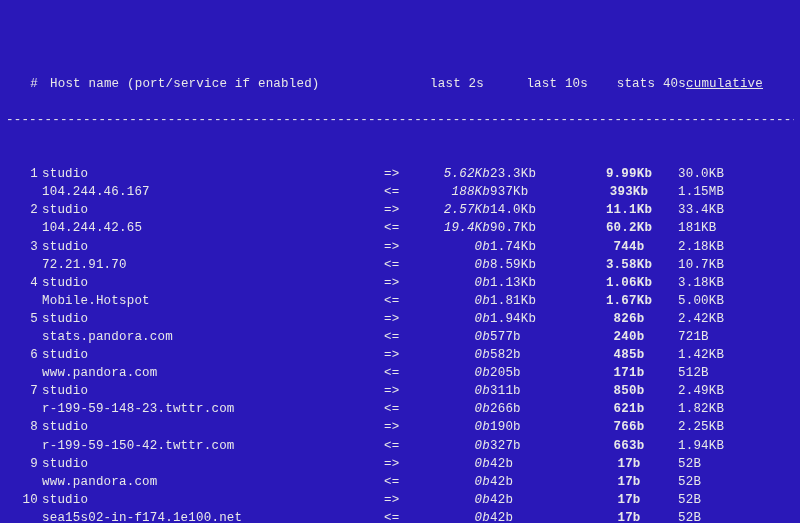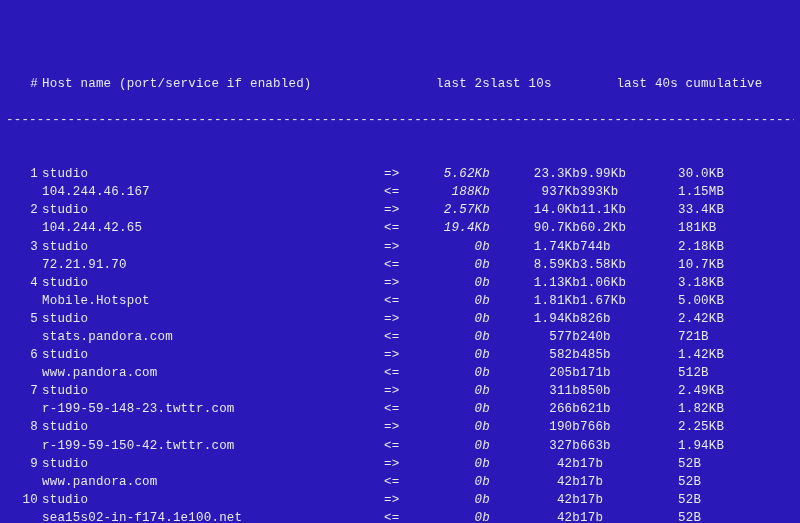--- a/index.html
+++ b/index.html
@@ -16,37 +16,37 @@
       white-space: pre;
       letter-spacing: 0.2px;
     }
     .sep, .sep2 { color: #e8e8e8; overflow: hidden; }
     .header { overflow: hidden; }
     .row { display: flex; }
     .c-idx   { display: inline-block; width: 32px; text-align: right; }
     .c-host  { display: inline-block; width: 346px; padding-left: 4px; overflow: hidden; }
     .c-arrow { display: inline-block; width: 24px; text-align: left; }
     .c-last2 { display: inline-block; width: 82px; text-align: right; font-style: italic; }
-    .c-last10{ display: inline-block; width: 90px; text-align: right; }
-    .c-last40{ display: inline-block; width: 98px; text-align: left; }
+    .c-last10{ display: inline-block; width: 90px; }
+    .c-last40{ display: inline-block; width: 98px; text-align: center; font-weight: bold; }
     .c-cum   { display: inline-block; width: 92px; text-align: left; }
     .hdr-num { display:inline-block; width:32px; text-align:right; }
-    .hdr-host{ display:inline-block; width:370px; padding-left:4px; }
-    .hdr-l2  { display:inline-block; width:82px; text-align:right; }
-    .hdr-l10 { display:inline-block; width:90px; }
+    .hdr-host{ display:inline-block; width:370px; padding-left:4px;margin-left:8px; }
+    .hdr-l2  { display:inline-block; width:82px; text-align:center; }
+    .hdr-l10 { display:inline-block; width:90px; text-align:right; }
     .hdr-l40 { display:inline-block; width:98px; text-align:right; }
-    .hdr-cum { display:inline-block; width:92px; text-align:center; }
+    .hdr-cum { display:inline-block; width:92px; text-align:left;text-decoration:underline; }
     #rows-container > div { height: 18.1px; }
   </style>
 </head>
 <body>
 
 
 
-<div class="header"><span class="hdr-num">#</span><span class="hdr-host">Host name (port/service if enabled)</span><span class="hdr-l2">last 2s</span><span class="hdr-l10">last 10s</span><span class="hdr-l40">last 40s</span><span class="hdr-cum">cumulative</span></div>
+<div class="header"><span class="hdr-num">#</span><span class="hdr-host">Host name (port/service if enabled)</span><span class="hdr-l2">last 2s</span><span class="hdr-l10">last 10s</span><span class="hdr-l40">stats 40s</span><span class="hdr-cum">cumulative</span></div>
 <div class="sep">--------------------------------------------------------------------------------------------------------</div>
 
 <div id="rows-container"><div class="row"><span class="c-idx">1</span><span class="c-host">studio</span><span class="c-arrow">=&gt;</span><span class="c-last2">5.62Kb</span><span class="c-last10">23.3Kb</span><span class="c-last40">9.99Kb</span><span class="c-cum">30.0KB</span></div><div class="row"><span class="c-idx"></span><span class="c-host">104.244.46.167</span><span class="c-arrow">&lt;=</span><span class="c-last2">188Kb</span><span class="c-last10">937Kb</span><span class="c-last40">393Kb</span><span class="c-cum">1.15MB</span></div><div class="row"><span class="c-idx">2</span><span class="c-host">studio</span><span class="c-arrow">=&gt;</span><span class="c-last2">2.57Kb</span><span class="c-last10">14.0Kb</span><span class="c-last40">11.1Kb</span><span class="c-cum">33.4KB</span></div><div class="row"><span class="c-idx"></span><span class="c-host">104.244.42.65</span><span class="c-arrow">&lt;=</span><span class="c-last2">19.4Kb</span><span class="c-last10">90.7Kb</span><span class="c-last40">60.2Kb</span><span class="c-cum">181KB</span></div><div class="row"><span class="c-idx">3</span><span class="c-host">studio</span><span class="c-arrow">=&gt;</span><span class="c-last2">0b</span><span class="c-last10">1.74Kb</span><span class="c-last40">744b</span><span class="c-cum">2.18KB</span></div><div class="row"><span class="c-idx"></span><span class="c-host">72.21.91.70</span><span class="c-arrow">&lt;=</span><span class="c-last2">0b</span><span class="c-last10">8.59Kb</span><span class="c-last40">3.58Kb</span><span class="c-cum">10.7KB</span></div><div class="row"><span class="c-idx">4</span><span class="c-host">studio</span><span class="c-arrow">=&gt;</span><span class="c-last2">0b</span><span class="c-last10">1.13Kb</span><span class="c-last40">1.06Kb</span><span class="c-cum">3.18KB</span></div><div class="row"><span class="c-idx"></span><span class="c-host">Mobile.Hotspot</span><span class="c-arrow">&lt;=</span><span class="c-last2">0b</span><span class="c-last10">1.81Kb</span><span class="c-last40">1.67Kb</span><span class="c-cum">5.00KB</span></div><div class="row"><span class="c-idx">5</span><span class="c-host">studio</span><span class="c-arrow">=&gt;</span><span class="c-last2">0b</span><span class="c-last10">1.94Kb</span><span class="c-last40">826b</span><span class="c-cum">2.42KB</span></div><div class="row"><span class="c-idx"></span><span class="c-host">stats.pandora.com</span><span class="c-arrow">&lt;=</span><span class="c-last2">0b</span><span class="c-last10">577b</span><span class="c-last40">240b</span><span class="c-cum">721B</span></div><div class="row"><span class="c-idx">6</span><span class="c-host">studio</span><span class="c-arrow">=&gt;</span><span class="c-last2">0b</span><span class="c-last10">582b</span><span class="c-last40">485b</span><span class="c-cum">1.42KB</span></div><div class="row"><span class="c-idx"></span><span class="c-host">www.pandora.com</span><span class="c-arrow">&lt;=</span><span class="c-last2">0b</span><span class="c-last10">205b</span><span class="c-last40">171b</span><span class="c-cum">512B</span></div><div class="row"><span class="c-idx">7</span><span class="c-host">studio</span><span class="c-arrow">=&gt;</span><span class="c-last2">0b</span><span class="c-last10">311b</span><span class="c-last40">850b</span><span class="c-cum">2.49KB</span></div><div class="row"><span class="c-idx"></span><span class="c-host">r-199-59-148-23.twttr.com</span><span class="c-arrow">&lt;=</span><span class="c-last2">0b</span><span class="c-last10">266b</span><span class="c-last40">621b</span><span class="c-cum">1.82KB</span></div><div class="row"><span class="c-idx">8</span><span class="c-host">studio</span><span class="c-arrow">=&gt;</span><span class="c-last2">0b</span><span class="c-last10">190b</span><span class="c-last40">766b</span><span class="c-cum">2.25KB</span></div><div class="row"><span class="c-idx"></span><span class="c-host">r-199-59-150-42.twttr.com</span><span class="c-arrow">&lt;=</span><span class="c-last2">0b</span><span class="c-last10">327b</span><span class="c-last40">663b</span><span class="c-cum">1.94KB</span></div><div class="row"><span class="c-idx">9</span><span class="c-host">studio</span><span class="c-arrow">=&gt;</span><span class="c-last2">0b</span><span class="c-last10">42b</span><span class="c-last40">17b</span><span class="c-cum">52B</span></div><div class="row"><span class="c-idx"></span><span class="c-host">www.pandora.com</span><span class="c-arrow">&lt;=</span><span class="c-last2">0b</span><span class="c-last10">42b</span><span class="c-last40">17b</span><span class="c-cum">52B</span></div><div class="row"><span class="c-idx">10</span><span class="c-host">studio</span><span class="c-arrow">=&gt;</span><span class="c-last2">0b</span><span class="c-last10">42b</span><span class="c-last40">17b</span><span class="c-cum">52B</span></div><div class="row"><span class="c-idx"></span><span class="c-host">sea15s02-in-f174.1e100.net</span><span class="c-arrow">&lt;=</span><span class="c-last2">0b</span><span class="c-last10">42b</span><span class="c-last40">17b</span><span class="c-cum">52B</span></div></div>
 
 
 
 
 
 
 

